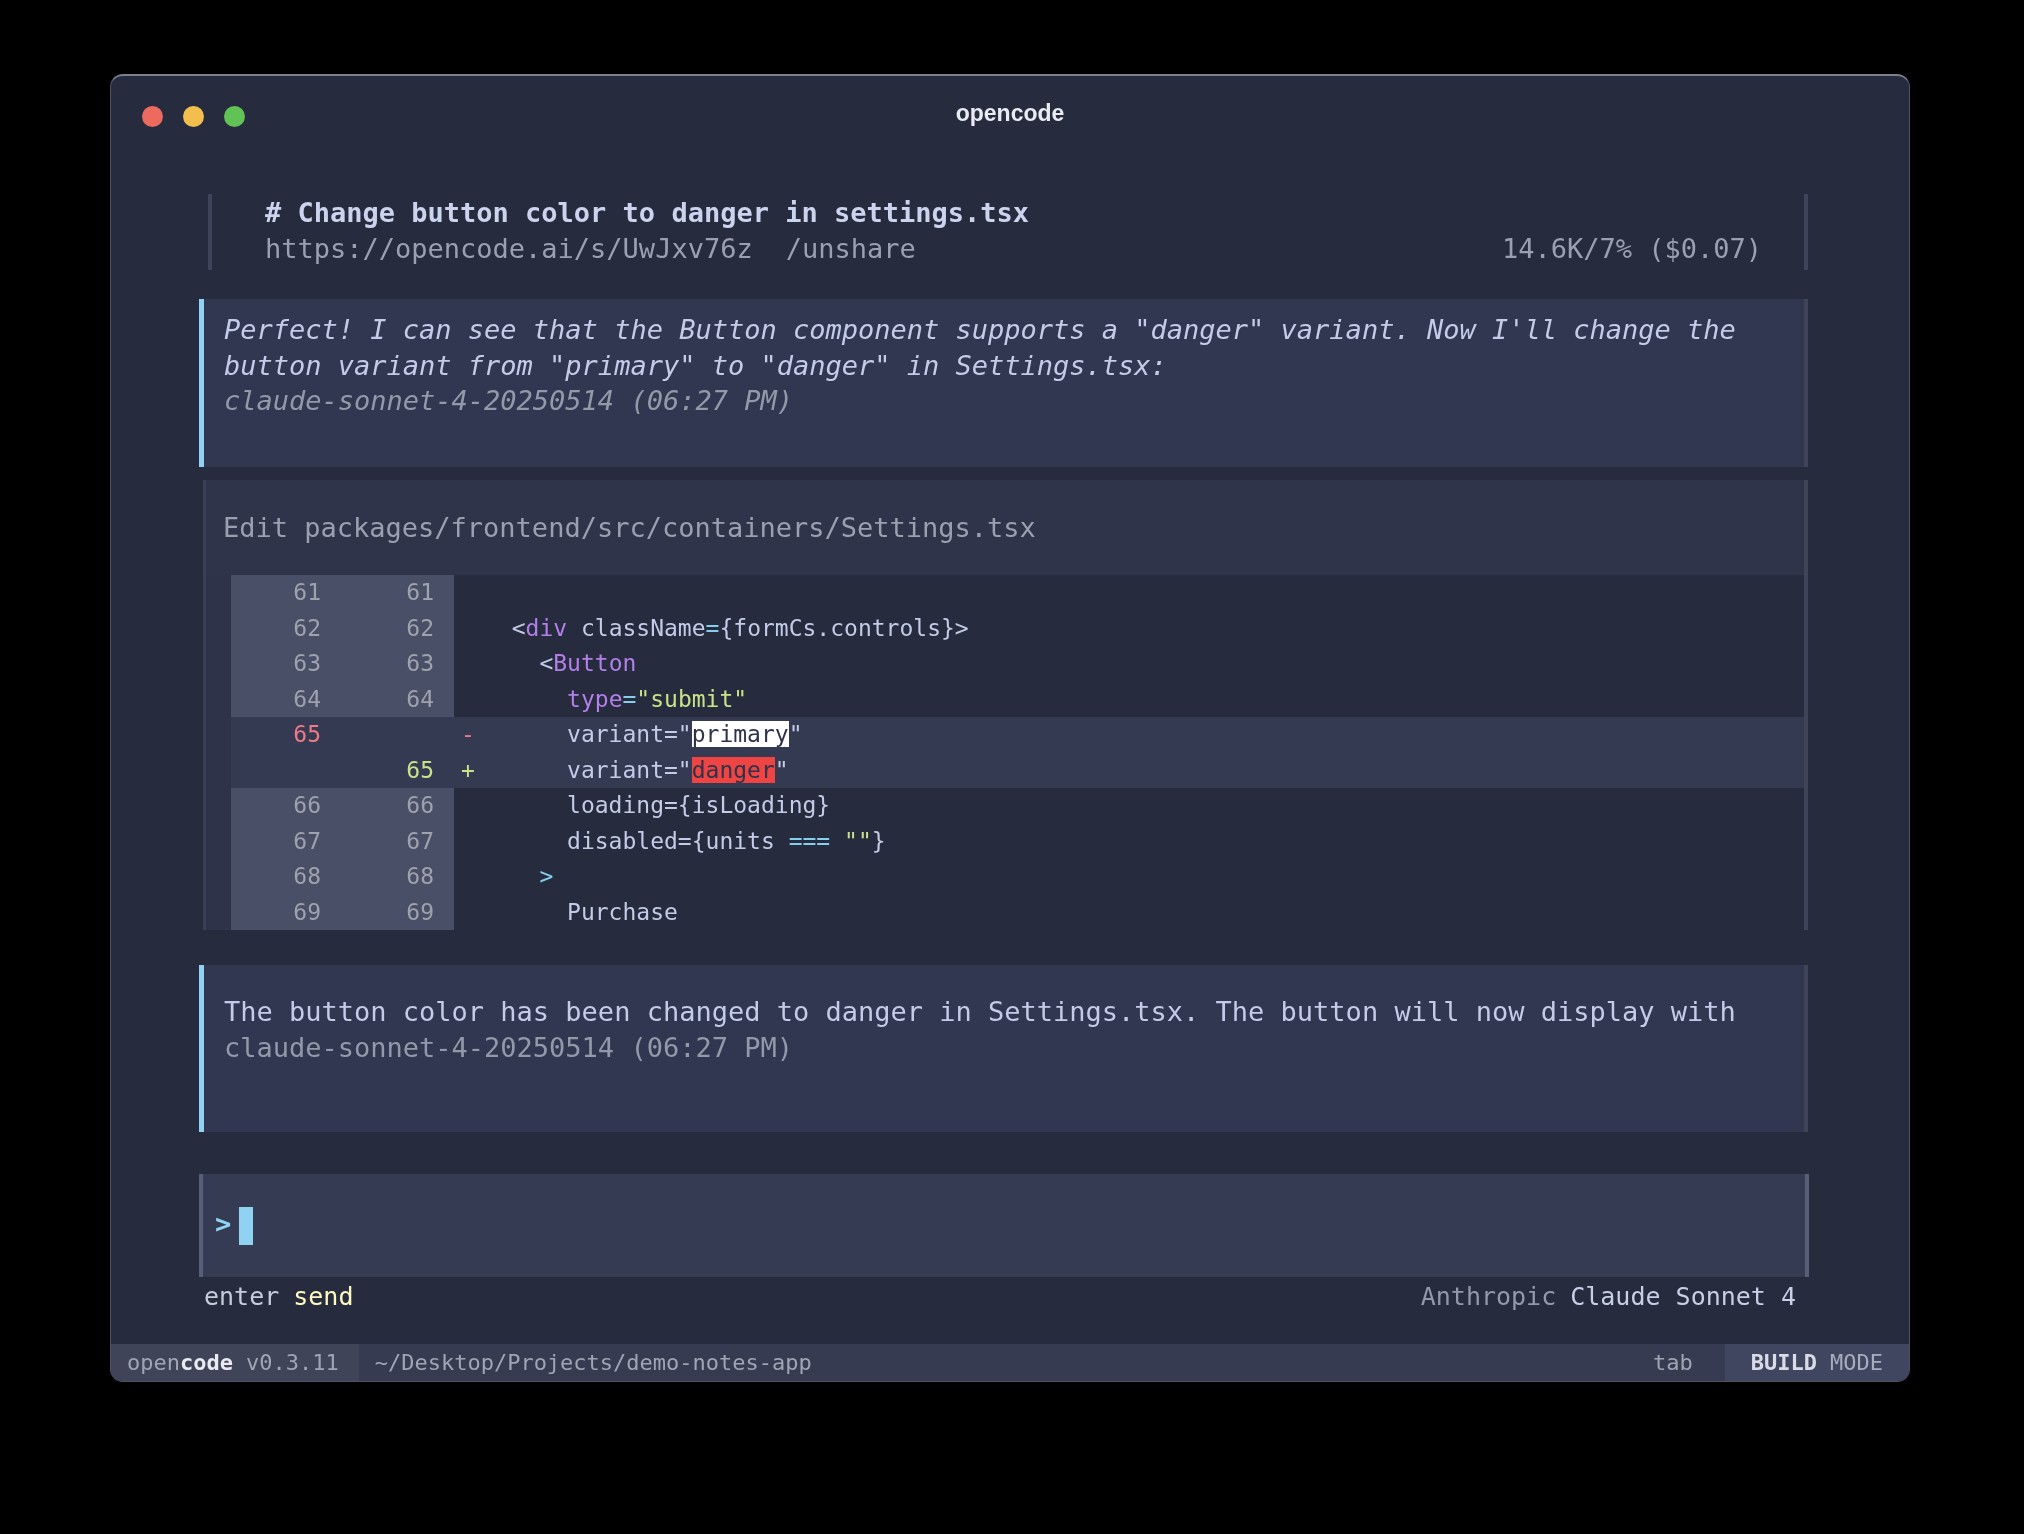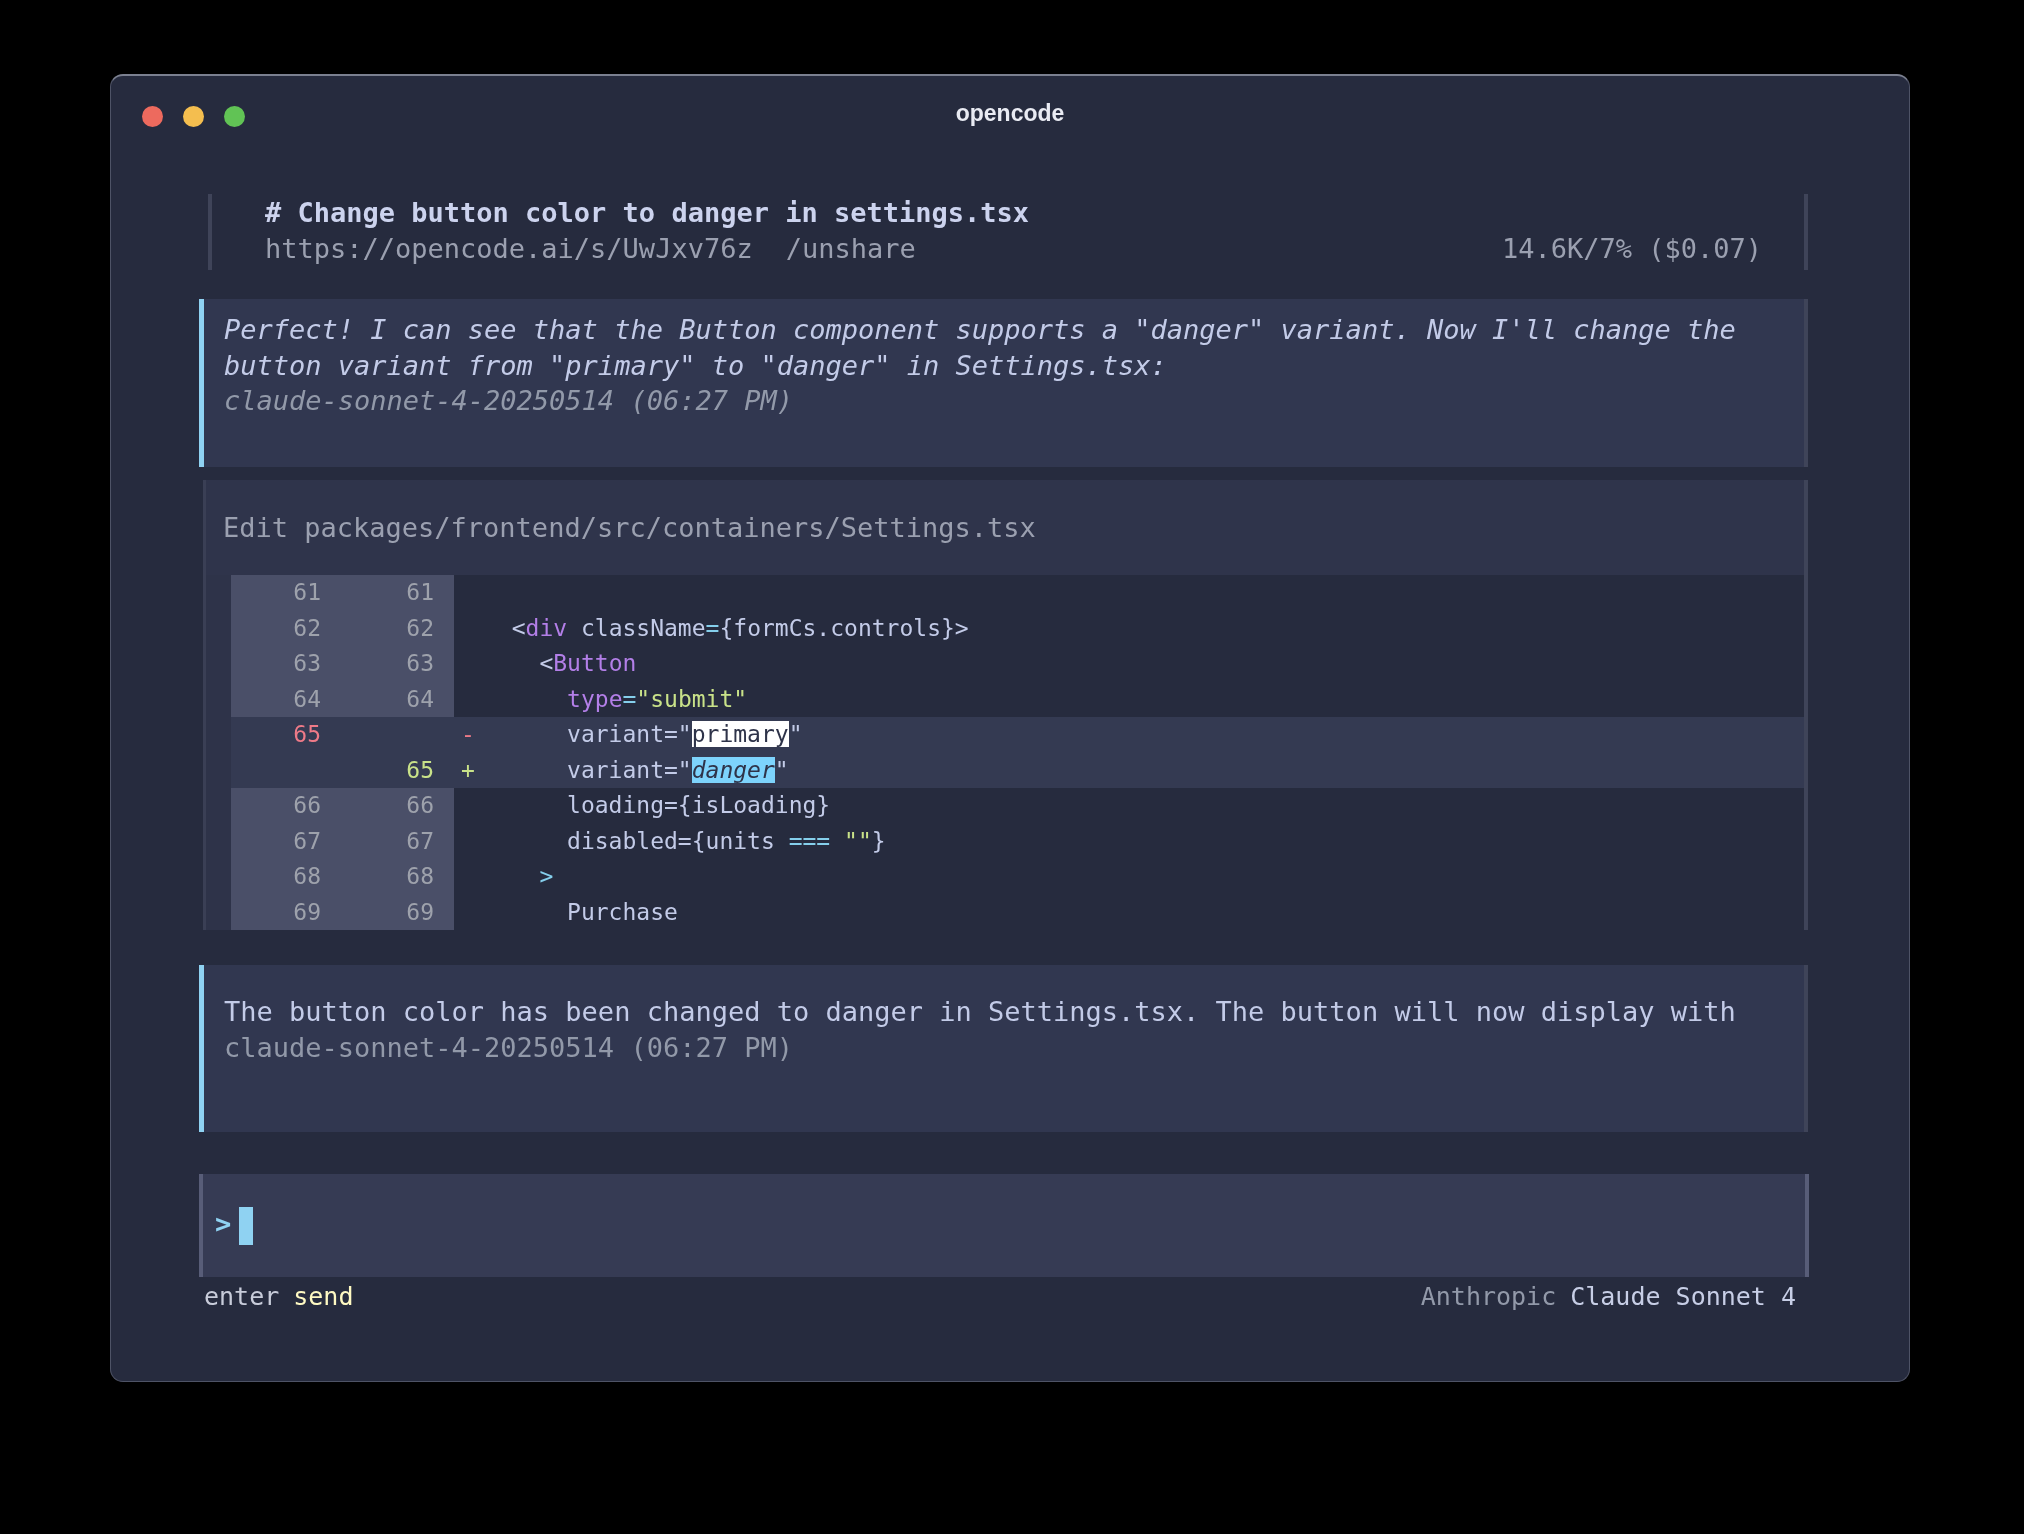--- a/index.html
+++ b/index.html
@@ -66,21 +66,21 @@
   .diff-row .marker{width:28px;text-align:center;}
   .diff-row .code{white-space:pre;padding-left:2px;flex:1;}
   .diff-row.del,.diff-row.add{background:#343A52;}
   .diff-row.del .ln.old,.diff-row.del .marker{color:#EE7A88;}
   .diff-row.add .ln.new,.diff-row.add .marker{color:#C9E289;}
   .tk-plain{color:#C3CBE8;}
   .tk-tag{color:#B37FE8;}
   .tk-op{color:#85CFEC;}
   .tk-str{color:#C9E289;}
   .tk-del-word{background:#ffffff;color:#2E3349;}
-  .tk-add-word{background:#7dd3fc;color:#2E3349;font-style:italic;}
+  .tk-add-word{background:#ef4444;color:#2E3349;}
 
   
   .composer{
     position:absolute;left:88px;top:1098px;width:1610px;height:103px;
     background:#363B54;border-left:4px solid #585D78;border-right:4px solid #585D78;
     padding:30px 0 0 12px;
     font-family:"DejaVu Sans Mono",monospace;font-size:27px;line-height:40px;
   }
   .prompt-char{color:#8FD2F2;font-weight:bold;}
   .cursor{display:inline-block;width:14px;height:38px;background:#8FD2F2;margin-left:8px;vertical-align:middle;}
@@ -220,14 +220,24 @@
 
   <div class="hints-row">
     <div class="left">
       <span class="hint-key">enter</span><span class="hint-act">send</span>
     </div>
     <div class="right">
       <span class="provider">Anthropic</span><span class="model">Claude Sonnet 4</span>
     </div>
   </div>
 
+  <footer class="status-bar">
+    <div class="sb-left">
+      <span class="sb-app"><span>open</span><span class="sb-code">code</span><span class="sb-ver">v0.3.11</span></span>
+      <span class="sb-path">~/Desktop/Projects/demo-notes-app</span>
+    </div>
+    <div class="sb-right">
+      <span class="sb-tab">tab</span>
+      <span class="sb-mode"><span class="sb-mode-bold">BUILD</span><span class="sb-mode-rest">MODE</span></span>
+    </div>
+  </footer>
 
 </div>
 
 </body></html>

